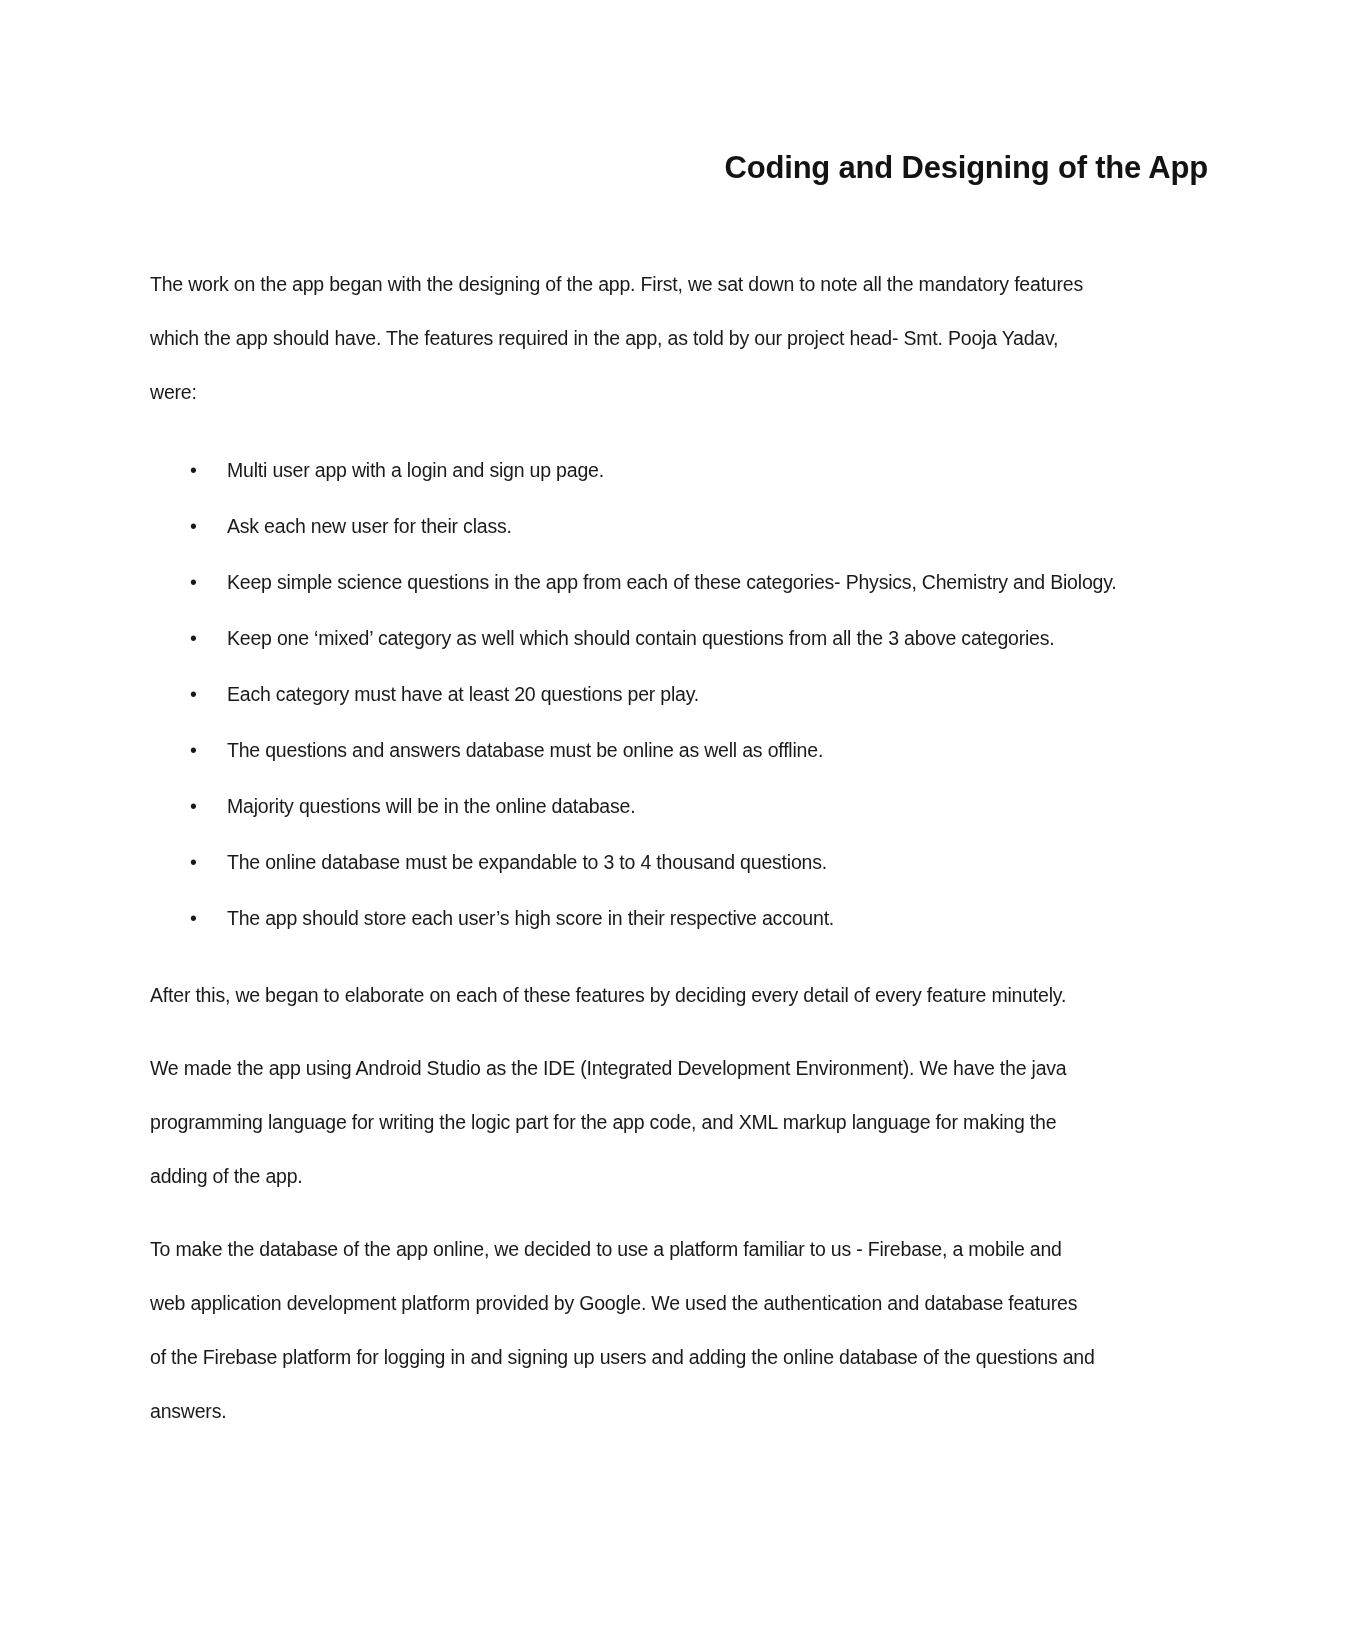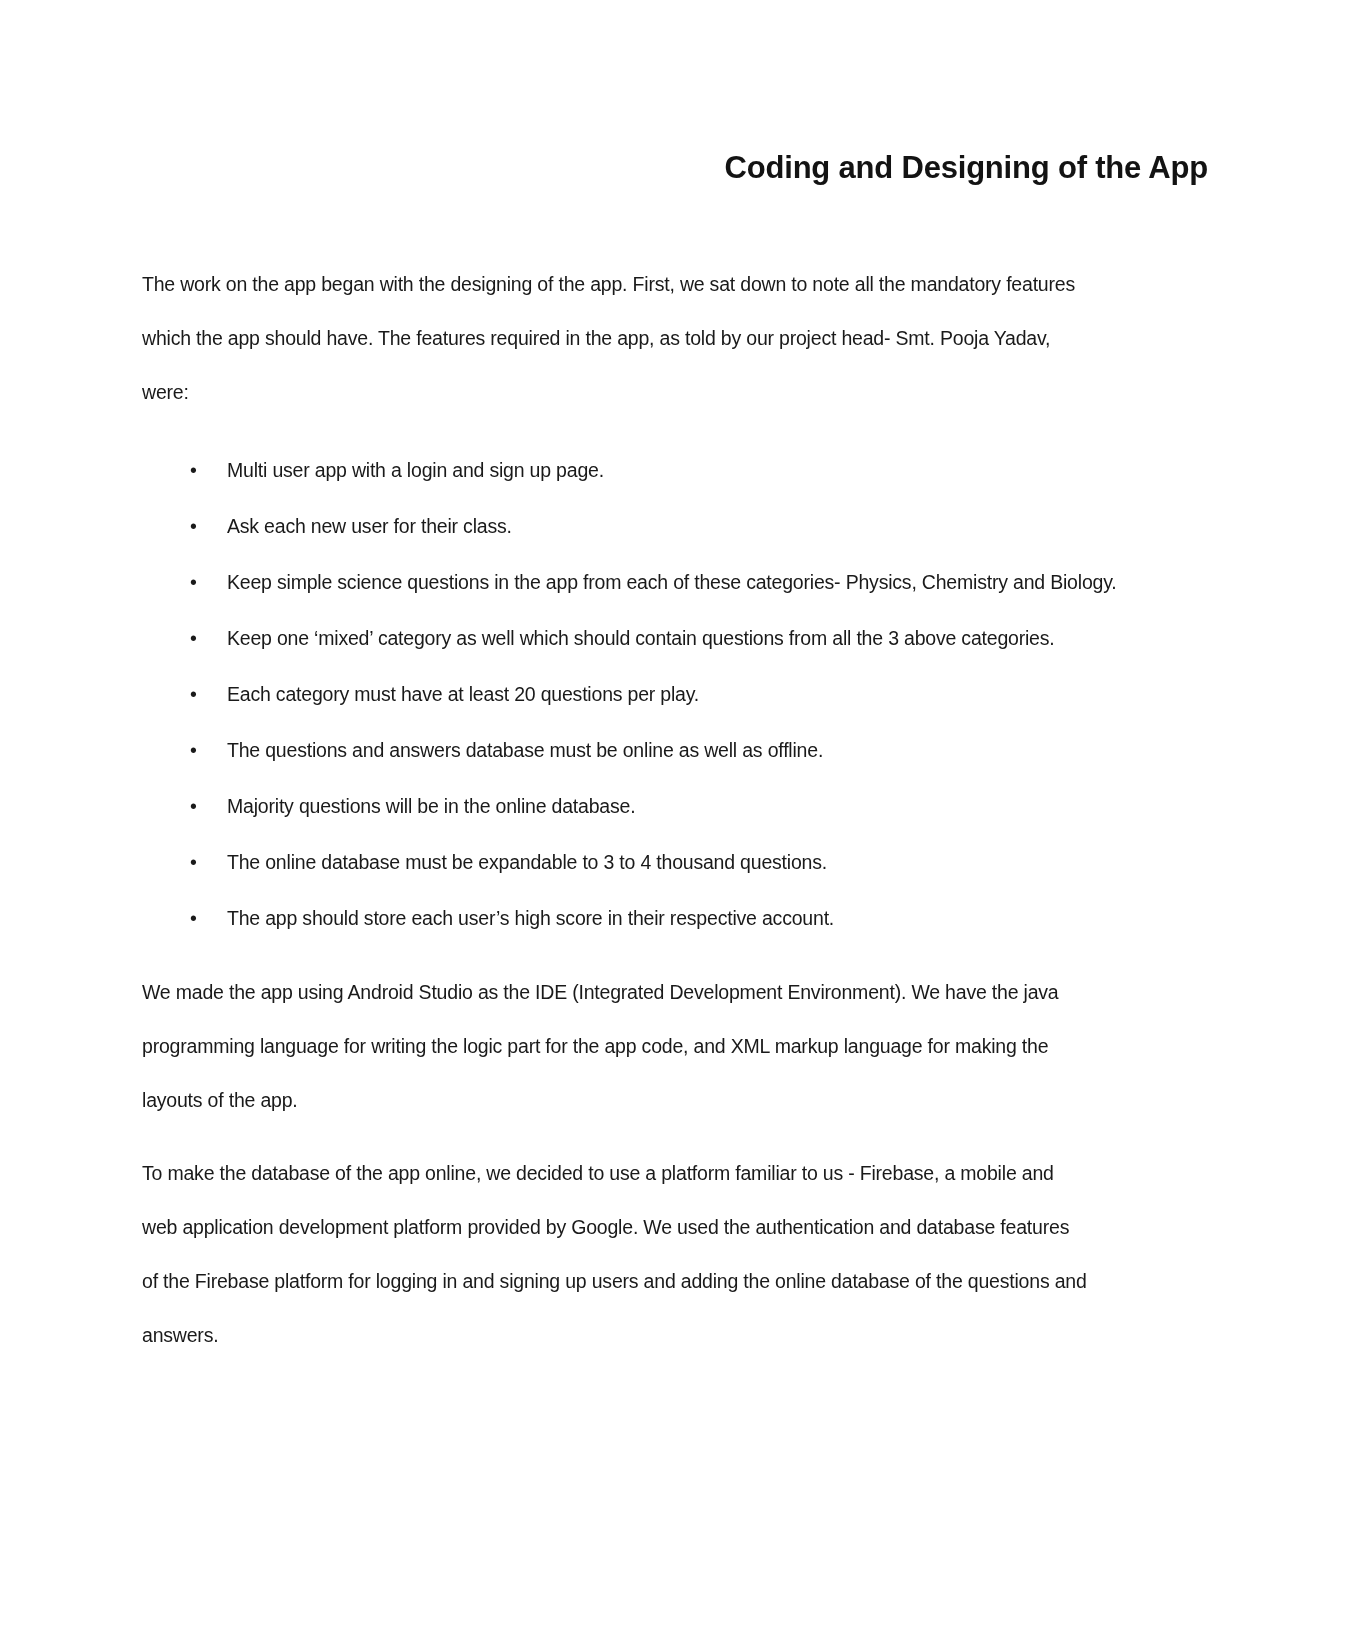--- a/index.html
+++ b/index.html
@@ -26,21 +26,21 @@
     padding: 0;
     text-align: right;
     font-size: 31px;
     line-height: 40px;
     font-weight: bold;
     color: #131313;
     letter-spacing: -0.2px;
     white-space: nowrap;
   }
   .para {
-    margin: 0;
+    margin: 8px;
     padding: 0;
   }
   .line {
     font-size: 19.5px;
     line-height: 54px;
     letter-spacing: -0.2px;
     white-space: nowrap;
   }
   #p1 { margin-top: 69px; }
   .bullet-list {
@@ -85,25 +85,28 @@
     <li><span class="bullet-marker">•</span><span>Ask each new user for their class.</span></li>
     <li><span class="bullet-marker">•</span><span>Keep simple science questions in the app from each of these categories- Physics, Chemistry and Biology.</span></li>
     <li><span class="bullet-marker">•</span><span>Keep one ‘mixed’ category as well which should contain questions from all the 3 above categories.</span></li>
     <li><span class="bullet-marker">•</span><span>Each category must have at least 20 questions per play.</span></li>
     <li><span class="bullet-marker">•</span><span>The questions and answers database must be online as well as offline.</span></li>
     <li><span class="bullet-marker">•</span><span>Majority questions will be in the online database.</span></li>
     <li><span class="bullet-marker">•</span><span>The online database must be expandable to 3 to 4 thousand questions.</span></li>
     <li><span class="bullet-marker">•</span><span>The app should store each user’s high score in their respective account.</span></li>
   </ul>
 
+  <div class="para" id="p2">
+    <div class="line">After this, we began to elaborate on each of these features by deciding every detail of every feature minutely.</div>
+  </div>
 
   <div class="para" id="p3">
     <div class="line">We made the app using Android Studio as the IDE (Integrated Development Environment). We have the java</div>
     <div class="line">programming language for writing the logic part for the app code, and XML markup language for making the</div>
-    <div class="line">layouts of the app.</div>
+    <div class="line">adding of the app.</div>
   </div>
 
   <div class="para" id="p4">
     <div class="line">To make the database of the app online, we decided to use a platform familiar to us - Firebase, a mobile and</div>
     <div class="line">web application development platform provided by Google. We used the authentication and database features</div>
     <div class="line">of the Firebase platform for logging in and signing up users and adding the online database of the questions and</div>
     <div class="line">answers.</div>
   </div>
 
 </div>

